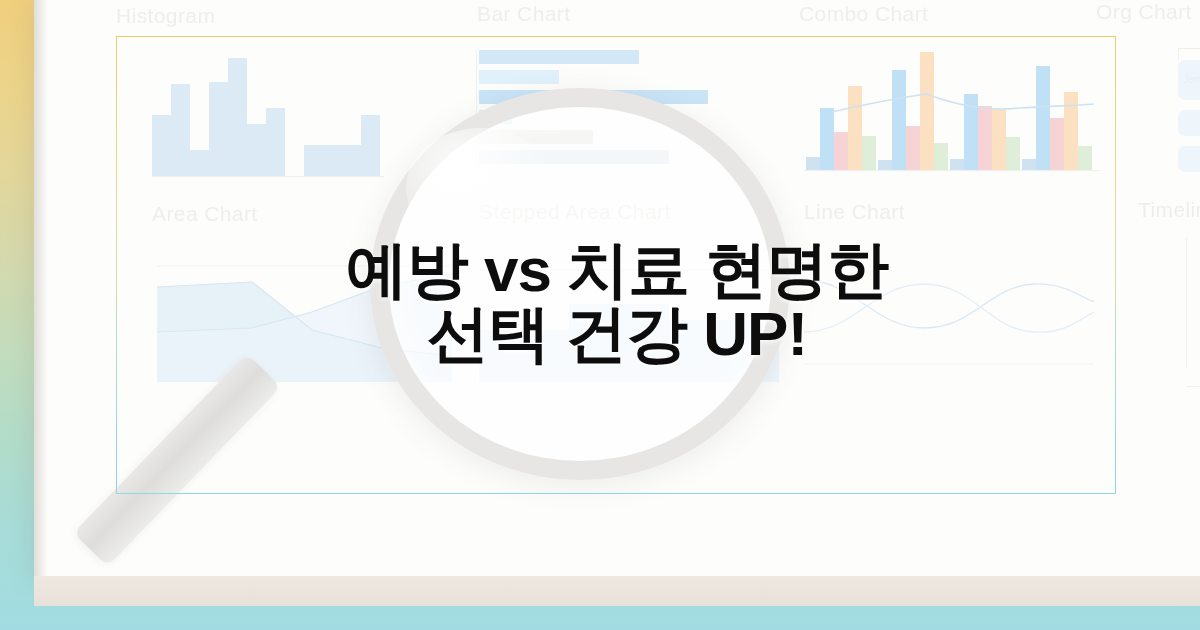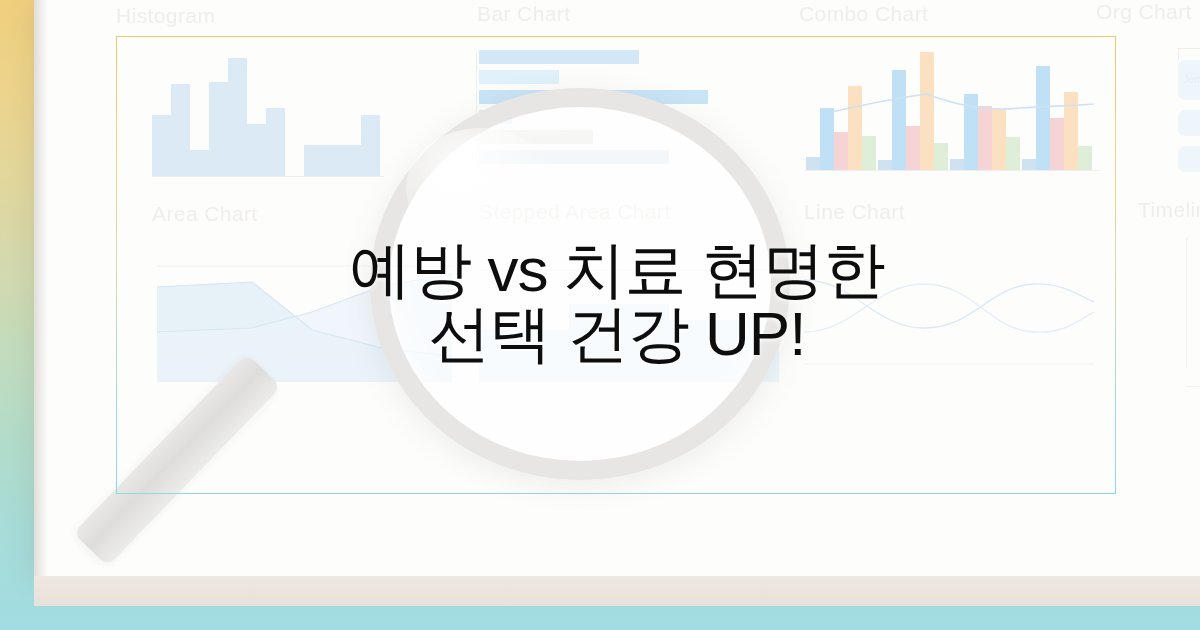--- a/index.html
+++ b/index.html
@@ -113,21 +113,21 @@
     width:150px; height:120px; border-radius:50%;
     background:radial-gradient(ellipse at 35% 30%, rgba(255,255,255,.85), rgba(255,255,255,0) 70%);
   }
 
   
   .headline {
     position:absolute;
     left:0; right:0; top:238px;
     text-align:center;
     font-size:62px;
-    font-weight:400;
+    font-weight:700;
     line-height:1.03;
     color:#0d0d0d;
     letter-spacing:-1px;
     text-shadow:0 2px 5px rgba(255,255,255,.85);
     z-index:40;
   }
   .headline .l2 { display:block; }
 </style>
 </head>
 <body>

